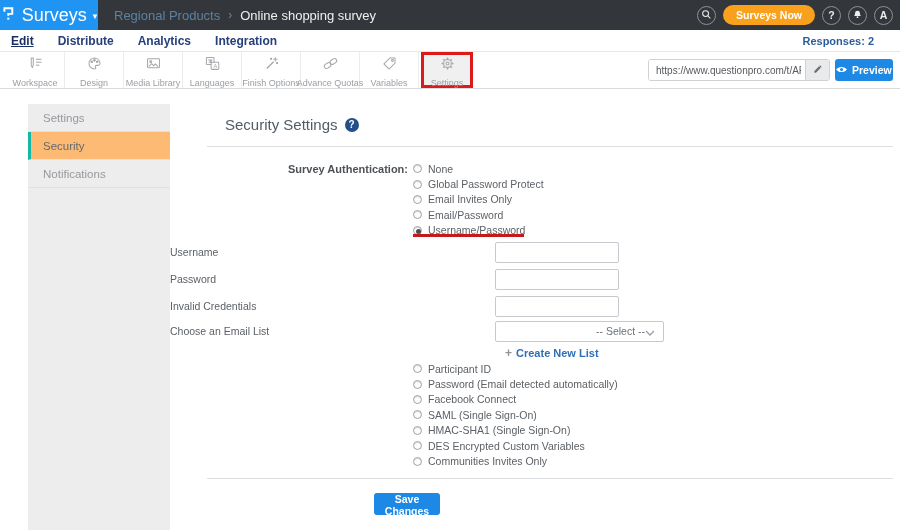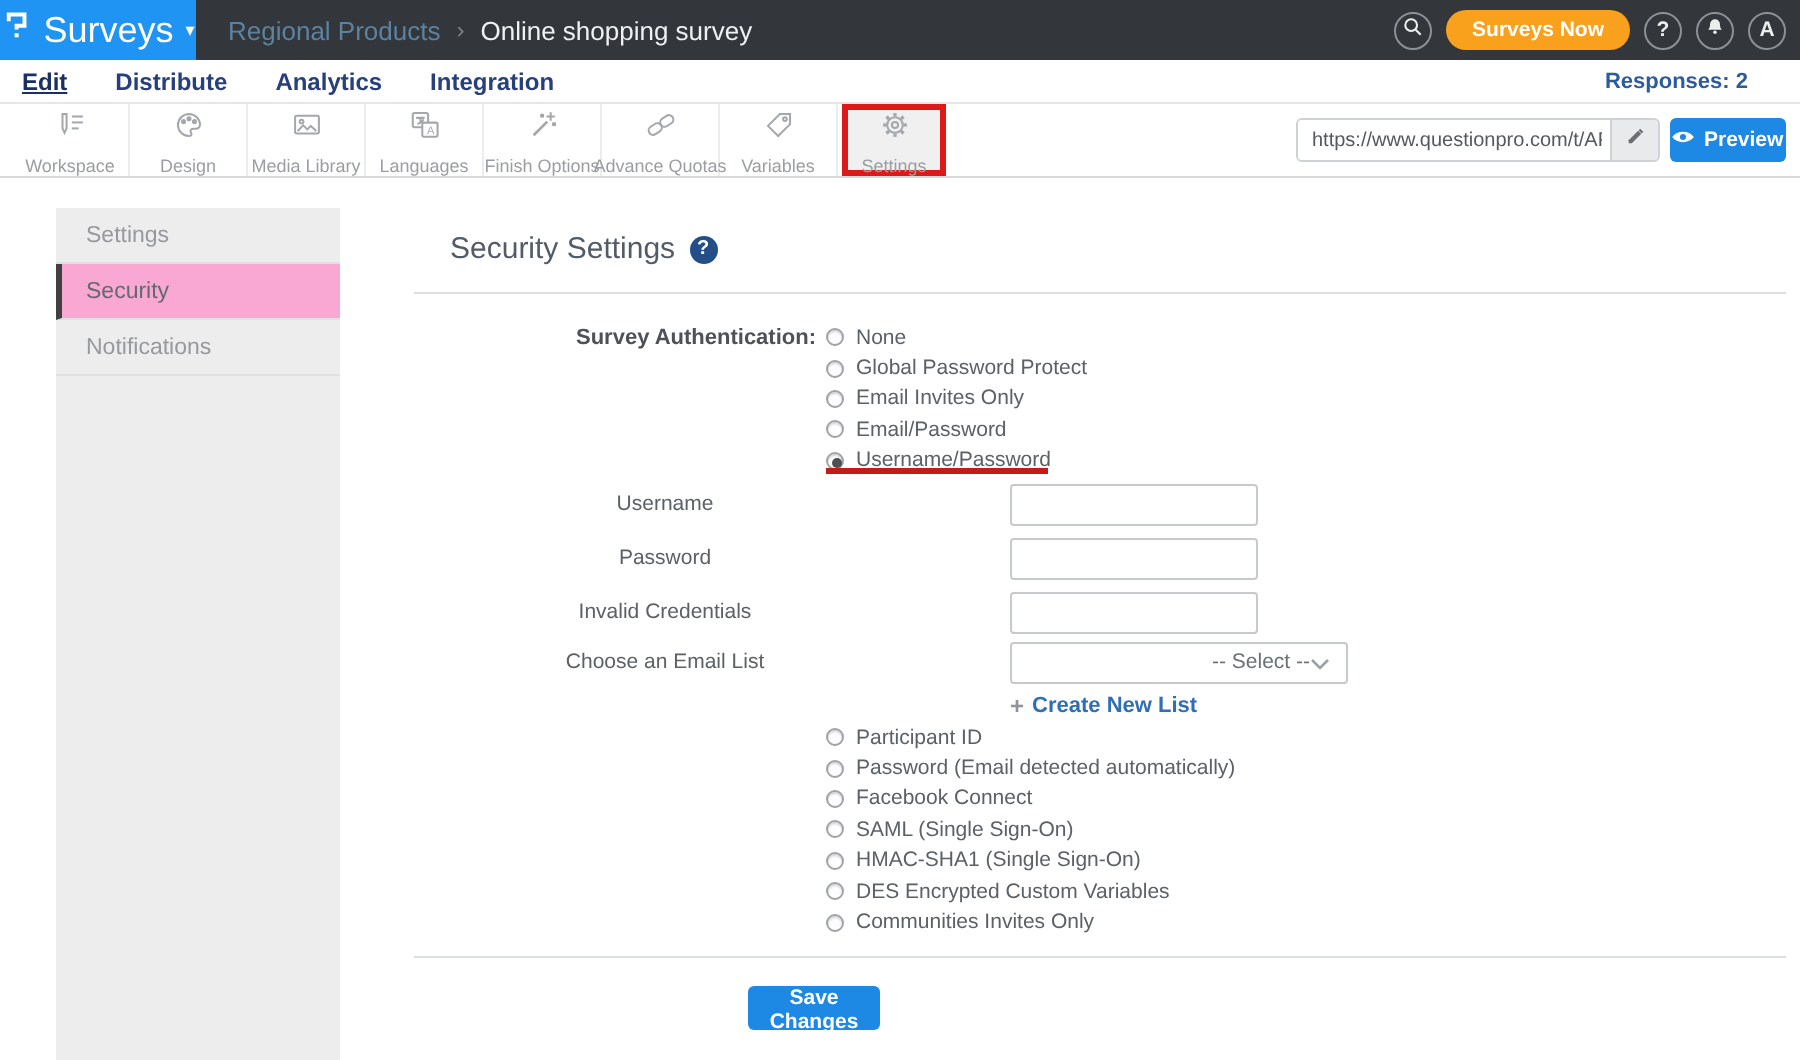--- a/index.html
+++ b/index.html
@@ -34,38 +34,38 @@
   .tool-settings-wrap .tool-item { border-right:none; background:#f0f0f1; width:46px; }
   .url-box { position:absolute; right:70px; top:7px; width:182px; height:22px; border:1px solid #cfd2d5; border-radius:3px; background:#fff; display:flex; align-items:center; overflow:hidden; }
   .url-box input { border:none; outline:none; flex:1; height:100%; font-size:10px; color:#55595e; padding:0 4px 0 7px; font-family:"Liberation Sans","DejaVu Sans",sans-serif; min-width:0; }
   .url-edit { width:24px; height:100%; background:#e9eaeb; border-left:1px solid #cfd2d5; display:flex; align-items:center; justify-content:center; cursor:pointer; }
   .preview-btn { position:absolute; right:7px; top:7px; width:58px; height:22px; background:#1e88e5; border:none; border-radius:3px; color:#fff; font-size:10.5px; font-weight:bold; display:flex; align-items:center; justify-content:flex-start; gap:4px; cursor:pointer; }
 
   
   .content { position:absolute; left:0; top:89px; width:900px; height:441px; background:#fff; }
   .sidebar { position:absolute; left:28px; top:15px; width:142px; height:426px; background:#ededee; }
   .side-item { height:28px; display:flex; align-items:center; padding-left:15px; font-size:11.5px; color:#96999d; border-bottom:1px solid #e0e1e3; cursor:pointer; }
-  .side-item.active { background:#f9a8d4; color:#64696e; border-left:3px solid #404040; padding-left:12px; }
+  .side-item.active { background:#fdba74; color:#64696e; border-left:3px solid #14b8a6; padding-left:12px; }
 
   .main { position:absolute; left:170px; top:0; width:730px; height:441px; background:#fff; }
   .page-title-row { position:absolute; left:55px; top:27px; display:flex; align-items:center; gap:7px; }
   .page-title { font-size:15px; color:#515c66; }
   .help-dot { width:14px; height:14px; border-radius:50%; background:#234e88; color:#fff; font-size:10px; font-weight:bold; display:flex; align-items:center; justify-content:center; cursor:pointer; }
   .divider { position:absolute; left:37px; width:686px; height:1px; background:#dcdfe2; }
 
   .auth-label { position:absolute; left:0; top:74px; width:238px; text-align:right; font-size:11px; font-weight:bold; color:#4e5257; }
   .radio-group { position:absolute; left:243px; }
   .radio-row { height:15.4px; display:flex; align-items:center; gap:6px; cursor:pointer; }
   .radio { width:9px; height:9px; border-radius:50%; border:1px solid #9fa3a7; background:#fdfdfd; flex:none; position:relative; box-shadow:inset 0 1px 1px rgba(0,0,0,.15); }
   .radio.checked::after { content:""; position:absolute; left:2px; top:2px; width:5px; height:5px; border-radius:50%; background:#4b4f53; }
   .radio-label { font-size:10.5px; color:#5c6166; white-space:nowrap; }
   .annotation-underline { position:absolute; left:243px; top:145px; width:111px; height:2.5px; background:#c41a1a; }
 
   .frow { position:absolute; height:22px; display:flex; align-items:center; }
-  .frow .flabel { width:325px; text-align:center; font-size:10.5px; color:#5c6166; margin-right:10px; }
+  .frow .flabel { width:325px; text-align:left; font-size:10.5px; color:#5c6166; }
   .frow input.txt { width:124px; height:21px; border:1px solid #c6c9cd; border-radius:2px; outline:none; font-size:11px; padding:0 5px; color:#444; }
   .select-box { width:169px; height:21px; border:1px solid #c6c9cd; border-radius:2px; background:#fff; display:flex; align-items:center; justify-content:flex-end; padding:0 8px; cursor:pointer; }
   .select-box .sel-text { font-size:10.5px; color:#6b7075; }
   .create-link { position:absolute; left:335px; top:257px; display:flex; align-items:center; gap:4px; cursor:pointer; }
   .create-link .plus { color:#8f949a; font-size:12px; font-weight:bold; }
   .create-link .link-text { color:#2f6fb6; font-size:11px; font-weight:bold; }
 
   .save-btn { position:absolute; left:204px; top:404px; width:66px; height:22px; background:#1e88e5; color:#fff; border:none; border-radius:3px; font-size:10.5px; font-weight:bold; cursor:pointer; font-family:"Liberation Sans","DejaVu Sans",sans-serif; }
 </style>
 </head>

